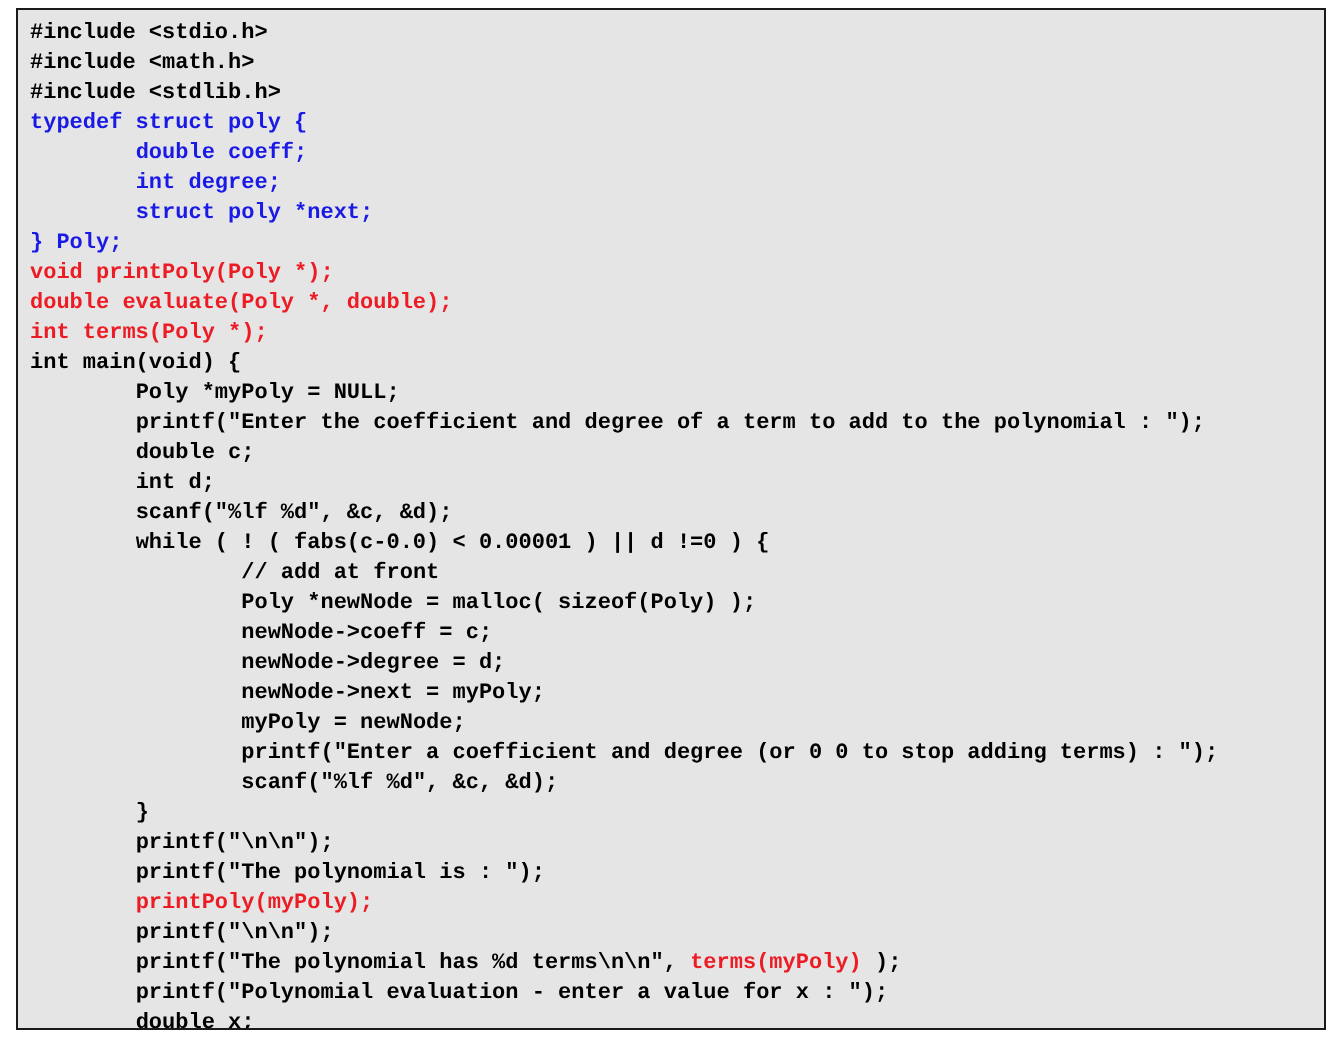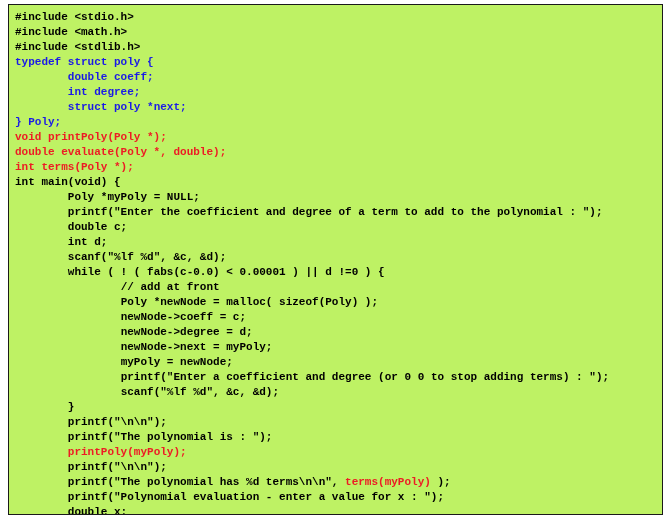--- a/index.html
+++ b/index.html
@@ -18,21 +18,21 @@
     width: 672px;
     height: 522px;
     background: #ffffff;
   }
   #code-frame {
     position: absolute;
     left: 8px;
     top: 4px;
     width: 655px;
     height: 511px;
-    background: #bef264;
+    background: #e5e5e5;
     border: 1px solid #1a1a1a;
     box-sizing: border-box;
     overflow: hidden;
   }
   #code-listing {
     margin: 0;
     padding: 5px 0 0 6px;
     font-family: "Liberation Mono", "DejaVu Sans Mono", monospace;
     font-size: 11px;
     line-height: 15px;

